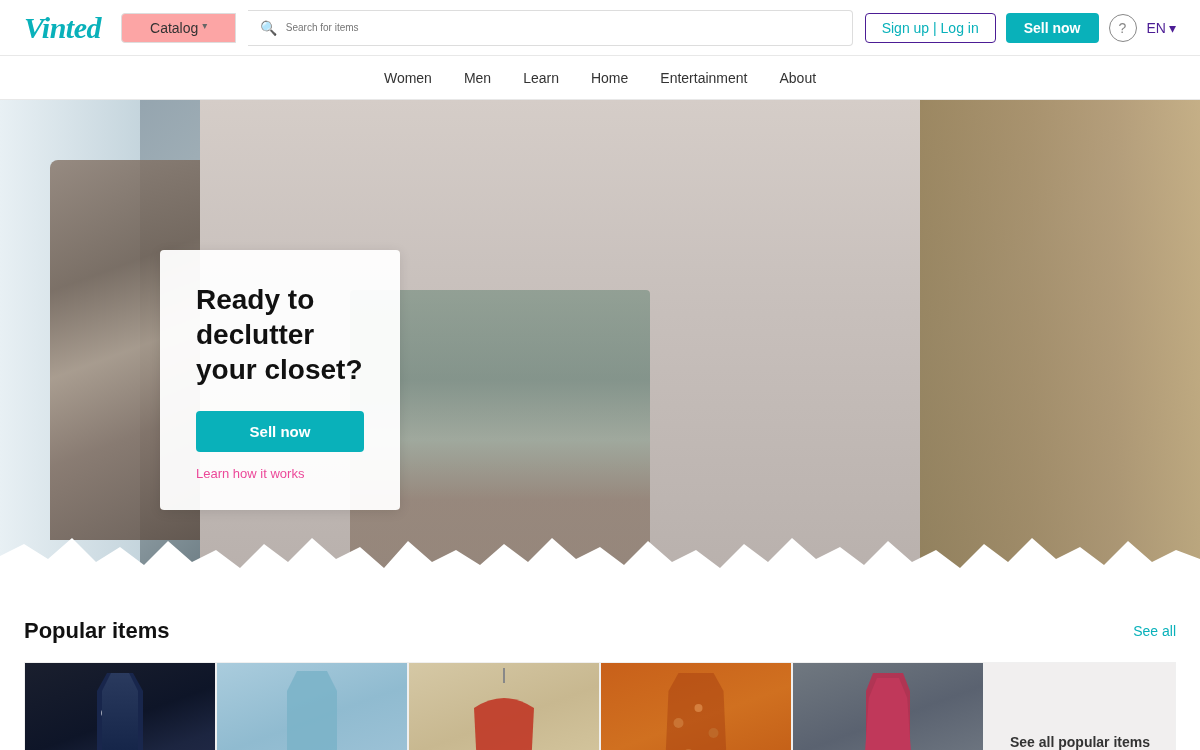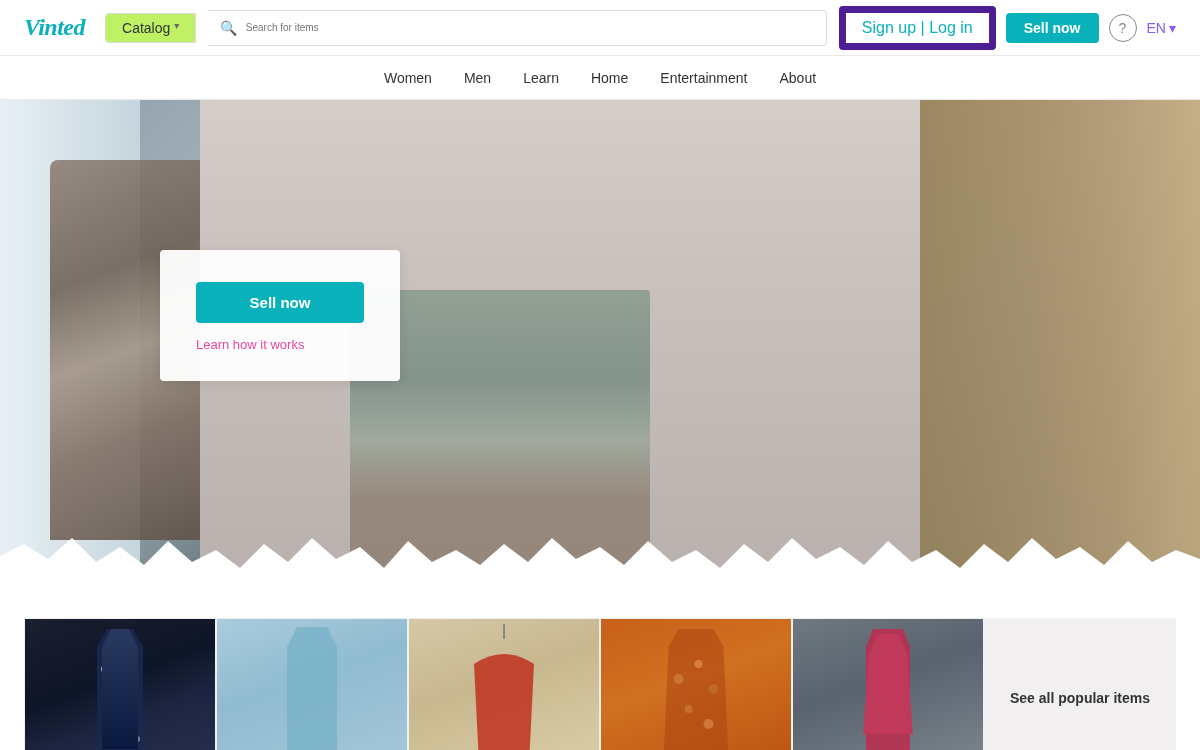--- a/index.html
+++ b/index.html
@@ -9,38 +9,38 @@
     .header {
       display: flex;
       align-items: center;
       padding: 0 24px;
       height: 56px;
       border-bottom: 1px solid #e8e8e8;
       background: #fff;
       gap: 12px;
     }
     .logo {
-      font-size: 24px;
+      font-size: 30px;
       font-weight: 700;
       color: #09B1BA;
       font-style: italic;
       letter-spacing: -0.5px;
       margin-right: 8px;
       white-space: nowrap;
       font-family: Georgia, serif;
     }
     .catalog-dropdown {
       display: flex;
       align-items: flex-start;
       gap: 4px;
-      padding: 6px 16px;
+      padding: 6px 28px;
       border: 1px solid #ddd;
       border-radius: 4px 0 0 4px;
       font-size: 14px;
-      background: #bef264;
+      background: #fca5a5;
       cursor: pointer;
       white-space: nowrap;
       color: #333;
     }
     .catalog-dropdown .chevron {
       font-size: 10px;
       color: #666;
     }
     .search-bar {
       display: flex;
@@ -66,25 +66,25 @@
       font-size: 14px;
     }
     .header-right {
       display: flex;
       align-items: center;
       gap: 10px;
       margin-left: auto;
     }
     .signin-btn {
       background: none;
-      border: 7px solid #4c1d95;
+      border: 1px solid #4c1d95;
       color: #09B1BA;
       padding: 6px 16px;
       border-radius: 4px;
-      font-size: 16px;
+      font-size: 14px;
       cursor: pointer;
       white-space: nowrap;
     }
     .sell-btn {
       background: #09B1BA;
       border: none;
       color: #fff;
       padding: 7px 18px;
       border-radius: 4px;
       font-size: 14px;
@@ -102,21 +102,21 @@
       justify-content: center;
       color: #888;
       font-size: 14px;
       cursor: pointer;
     }
     .lang-btn {
       display: flex;
       align-items: center;
       gap: 3px;
       font-size: 14px;
-      color: #8b5cf6;
+      color: #4c1d95;
       cursor: pointer;
     }
 
     
     .nav {
       display: flex;
       align-items: center;
       justify-content: center;
       gap: 32px;
       height: 44px;
@@ -365,26 +365,31 @@
   <div class="hero-scene">
     <div class="scene-window"></div>
     <div class="scene-clothes-left"></div>
     <div class="scene-center"></div>
     <div class="scene-rack"></div>
     <div class="scene-right"></div>
   </div>
   <div class="hero-tear"></div>
 
   <div class="hero-card">
+    <h1>Ready to declutter your closet?</h1>
     <button class="hero-sell-btn">Sell now</button>
     <a class="hero-learn-link">Learn how it works</a>
   </div>
 </section>
 
 <section class="popular-section">
+  <div class="popular-header">
+    <h2 class="popular-title">Popular items</h2>
+    <a class="see-all-link">See all</a>
+  </div>
 
   <div class="items-grid">
 
     <div class="item-card item-1">
       <div class="item-thumb" style="background:linear-gradient(160deg,#1a1f2e 0%,#0e1528 40%,#1c2540 60%,#2a3050 100%);position:relative;">
         <svg style="position:absolute;top:10px;left:50%;transform:translateX(-50%);" width="70" height="130" viewBox="0 0 70 130">
           <path d="M22 0 L48 0 L58 18 L58 130 L12 130 L12 18 Z" fill="#1a2850" opacity="0.9"></path>
           <circle cx="20" cy="40" r="4" fill="white" opacity="0.6"></circle>
           <circle cx="35" cy="55" r="3" fill="white" opacity="0.5"></circle>
           <circle cx="50" cy="45" r="3" fill="white" opacity="0.6"></circle>

